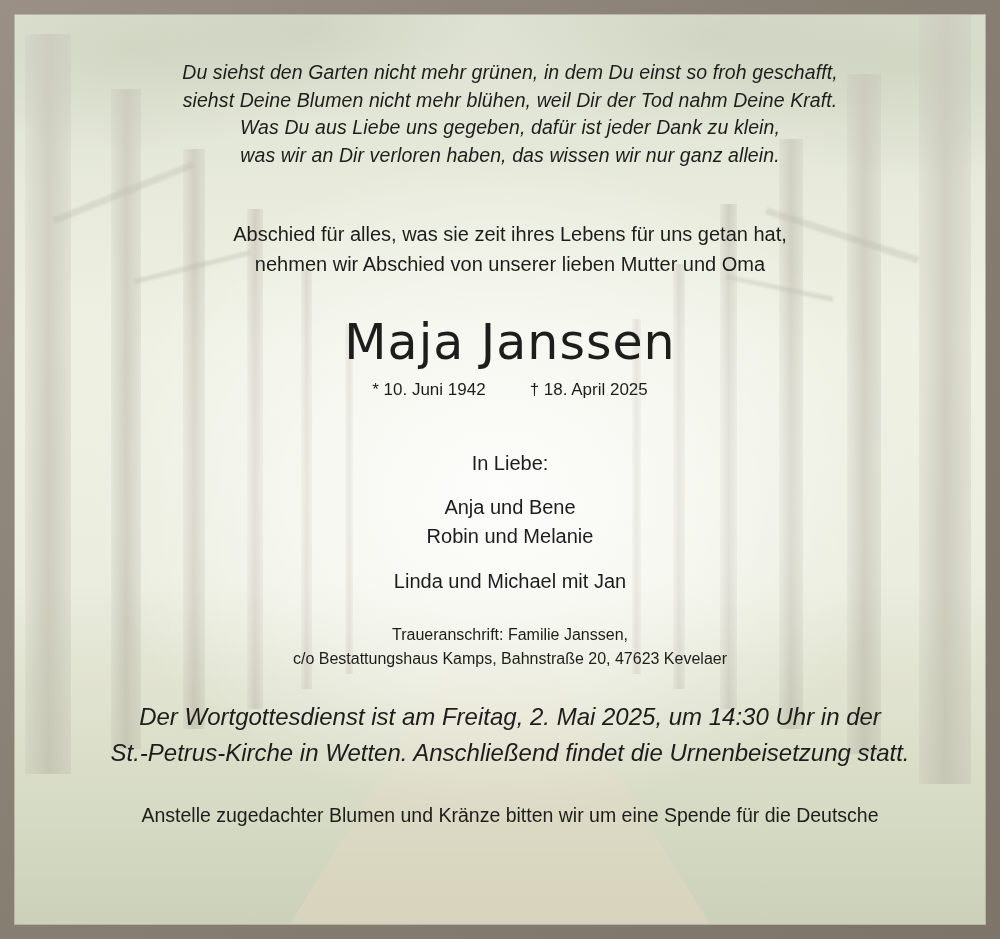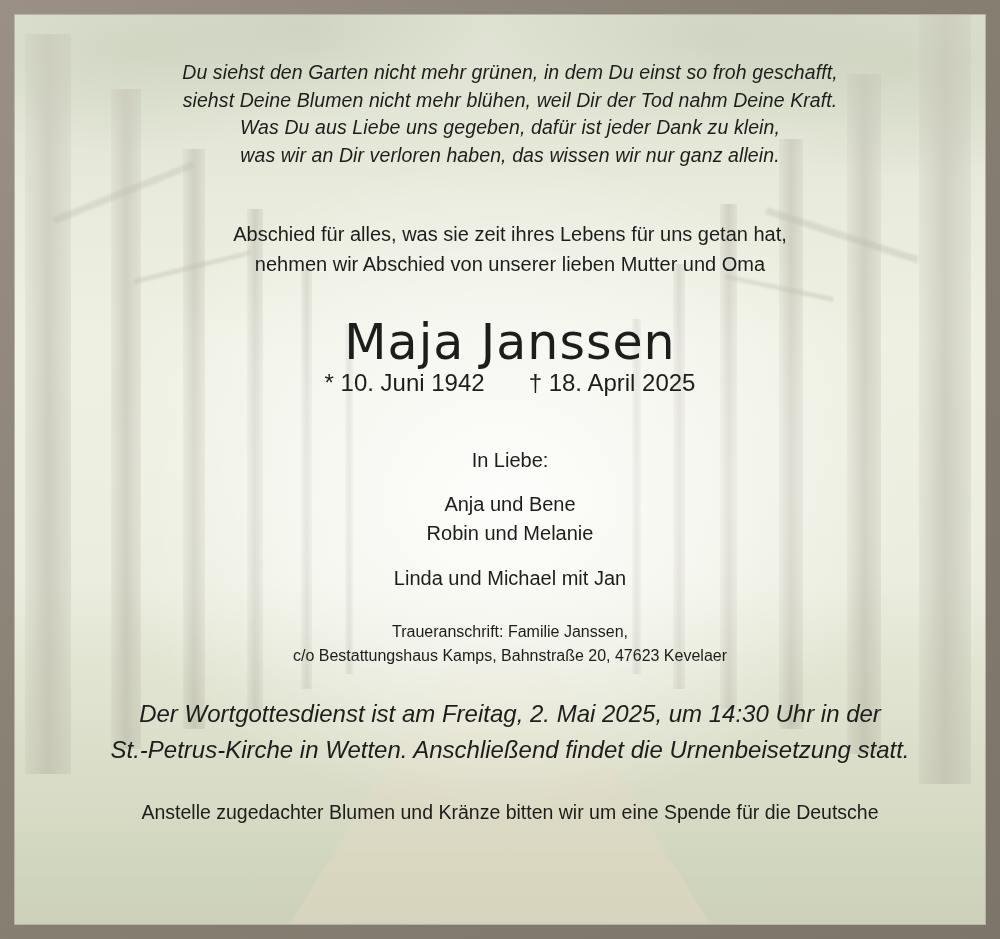--- a/index.html
+++ b/index.html
@@ -131,22 +131,22 @@
     letter-spacing: 1px;
     line-height: 1.05;
   }
 
   .born-name {
     margin-top: 11px;
     font-size: 19px;
   }
 
   .dates {
-    margin-top: 1px;
-    font-size: 24px;
+    margin-top: 12px;
+    font-size: 17px;
   }
   .dates .gap { display: inline-block; width: 44px; }
 
   .in-love {
     margin-top: 52px;
     font-size: 20px;
   }
 
   .family {
     margin-top: 18px;

